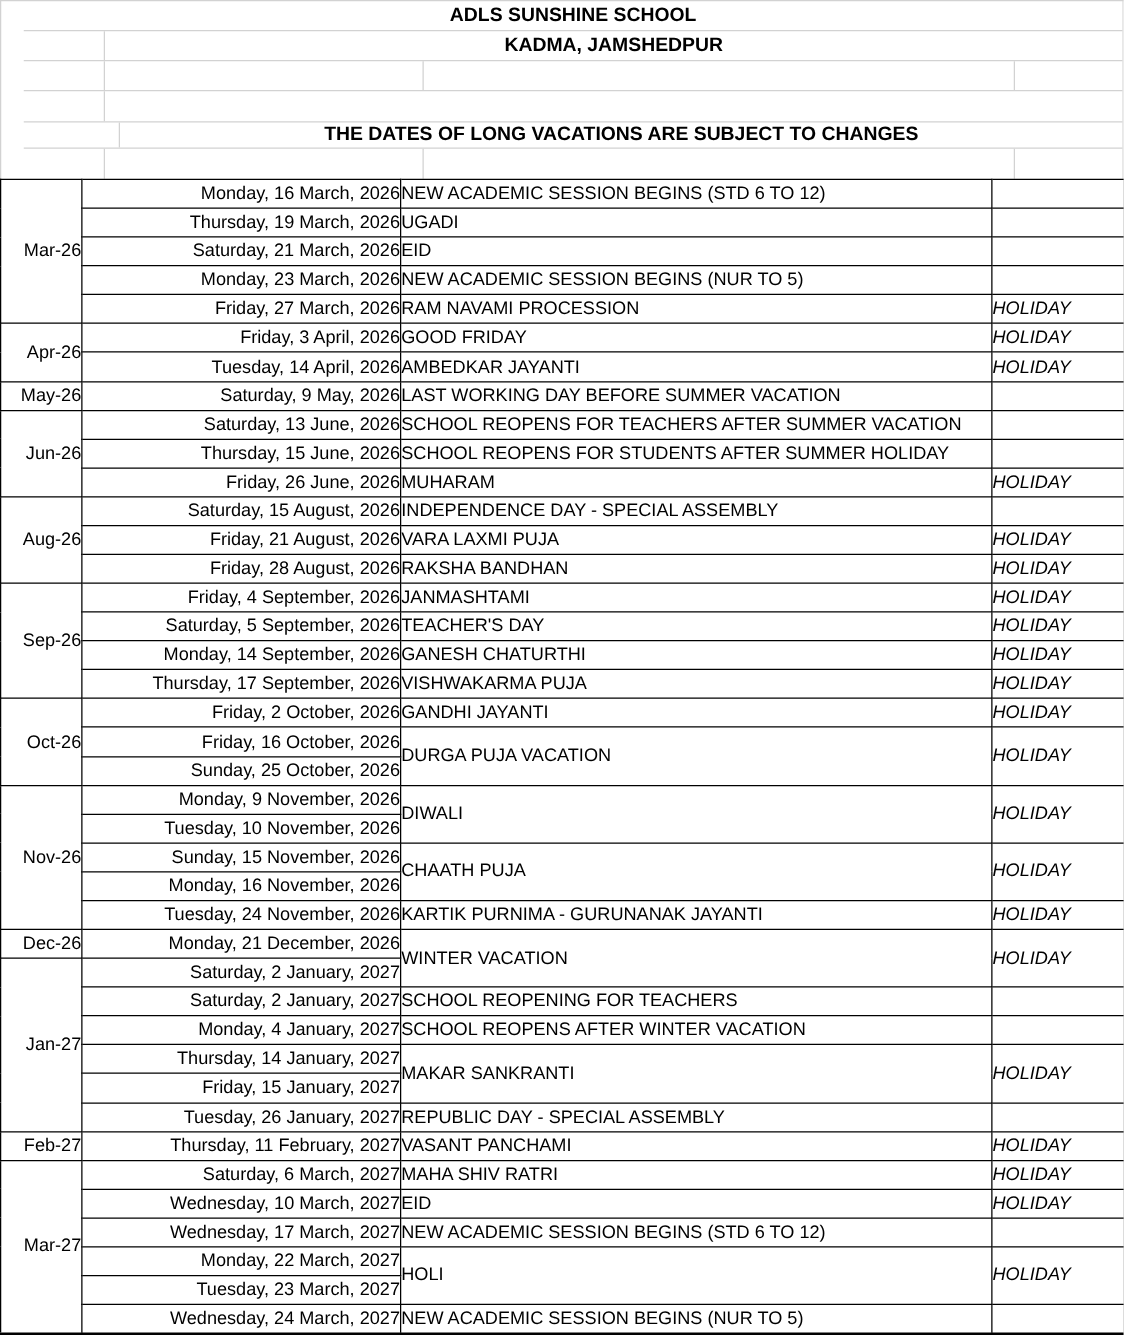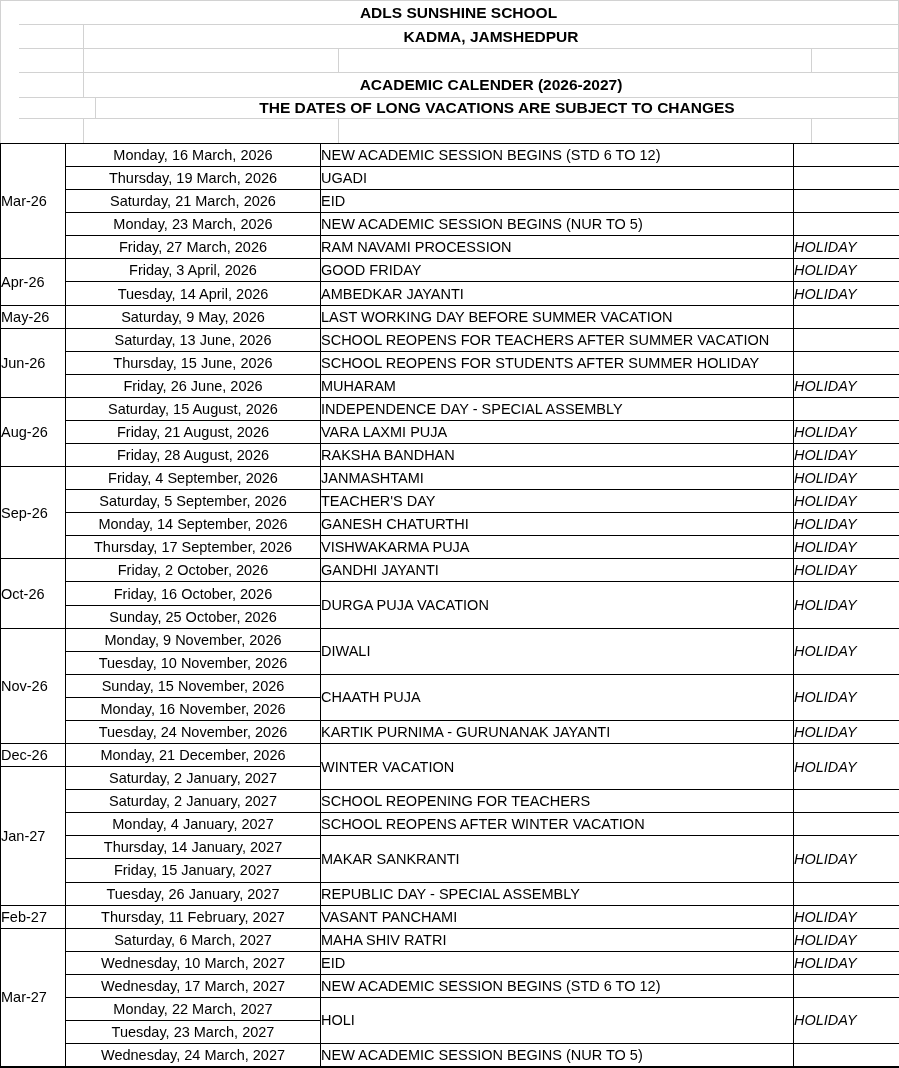--- a/index.html
+++ b/index.html
@@ -49,22 +49,22 @@
   }
   table.cal tr{height:23px;}
   table.cal td{
     border:1px solid var(--ink);
     font-size:14.5px;
     padding:0;
     overflow:hidden;
     white-space:nowrap;
     vertical-align:middle;
   }
-  td.c-month{padding-right:4px;}
-  td.c-date{text-align:center;padding-left:6px;padding-right:2px;}
+  td.c-month{text-align:right;padding-right:4px;}
+  td.c-date{text-align:right;padding-left:6px;padding-right:2px;}
   td.c-event{text-align:left;padding-left:6px;padding-right:2px;margin-left:32px;}
   td.c-holiday{font-style:italic;}
 </style>
 </head>
 <body>
 
 <div class="sheet">
 
   <div class="hdr">
     <div class="hrow r1">
@@ -79,23 +79,20 @@
       </div>
     </div>
     <div class="hrow r3">
       <div class="hcell gA"></div>
       <div class="hcell gB"></div>
       <div class="hcell gC"></div>
       <div class="hcell gD"></div>
     </div>
     <div class="hrow r4">
       <div class="hcell stub"></div>
-      <div class="hcell wide">
-        <span class="htext">ACADEMIC CALENDER (2026-2027)</span>
-      </div>
     </div>
     <div class="hrow r5">
       <div class="hcell stub"></div>
       <div class="hcell wide">
         <span class="htext">THE DATES OF LONG VACATIONS ARE SUBJECT TO CHANGES</span>
       </div>
     </div>
     <div class="hrow r6">
       <div class="hcell gA"></div>
       <div class="hcell gB"></div>

